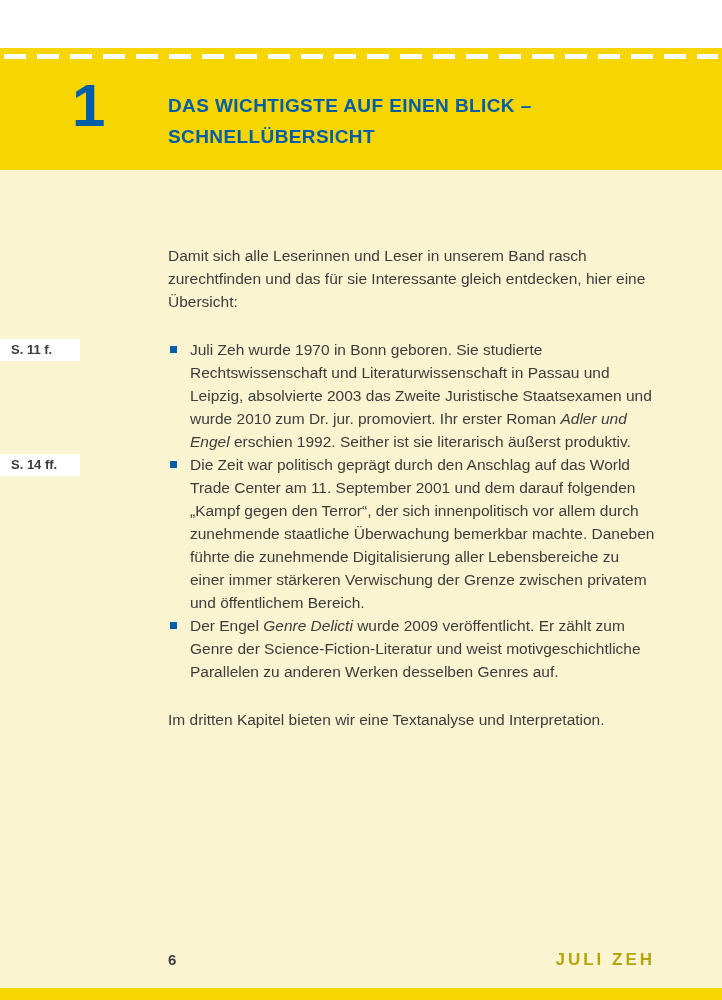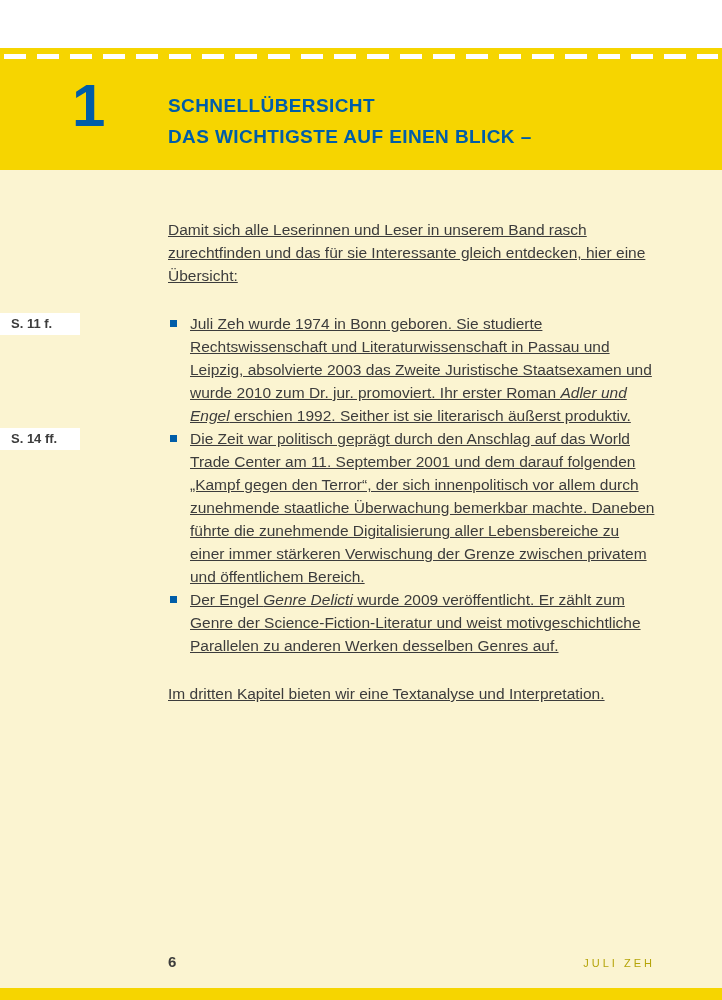--- a/index.html
+++ b/index.html
@@ -50,25 +50,24 @@
     font-size: 19px;
     font-weight: 700;
     letter-spacing: 0.4px;
     color: var(--blue, #005da8);
     line-height: 31px;
   }
   .band-title span { display: block; }
 
   .content {
     margin: 0 67px 0 168px;
-    padding-top: 48px;
+    padding-top: 74px;
     color: var(--text, #3c3c3c);
     font-size: 15.5px;
     line-height: 23px;
-    text-decoration: underline;
   }
   .content p { margin: 0 0 25px 0; }
   .content p.outro { margin: 24px 0 0 0; }
 
   ul.bullets {
     list-style: none;
     margin: 0 0 25px 0;
     padding: 0;
   }
   ul.bullets li {
@@ -110,22 +109,22 @@
     display: flex;
     justify-content: space-between;
     align-items: baseline;
   }
   .page-number {
     font-size: 15px;
     font-weight: 700;
     color: var(--text, #3c3c3c);
   }
   .running-title {
-    font-size: 11px;
-    font-weight: 400;
+    font-size: 17px;
+    font-weight: 700;
     letter-spacing: 3px;
     color: var(--olive, #b5a40a);
   }
   .bottom-bar {
     position: absolute;
     left: 0;
     right: 0;
     bottom: 0;
     height: 12px;
     background: var(--yellow, #f6d500);
@@ -135,34 +134,34 @@
 <body>
 
 <div class="page">
 
   <div class="top-strip"></div>
 
   <div class="band">
     <div class="perforation"></div>
     <div class="chapter-number">1</div>
     <div class="band-title">
+      <span>DAS WICHTIGSTE AUF EINEN BLICK –</span>
       <span>SCHNELLÜBERSICHT</span>
-      <span>DAS WICHTIGSTE AUF EINEN BLICK –</span>
     </div>
   </div>
 
   <div class="content">
 
     <p class="intro"><span>Damit sich alle Leserinnen und Leser in unserem Band rasch zurechtfinden und das für sie Interessante gleich entdecken, hier eine Übersicht:</span></p>
 
 
     <ul class="bullets">
 
       <li>
-        <span class="margin-note">S. 11 f.</span><span>Juli Zeh wurde 1974 in Bonn geboren. Sie studierte Rechtswissenschaft und Literaturwissenschaft in Passau und Leipzig, absolvierte 2003 das Zweite Juristische Staatsexamen und wurde 2010 zum Dr. jur. promoviert. Ihr erster Roman </span><em>Adler und Engel</em><span> erschien 1992. Seither ist sie literarisch äußerst produktiv.</span>
+        <span class="margin-note">S. 11 f.</span><span>Juli Zeh wurde 1970 in Bonn geboren. Sie studierte Rechtswissenschaft und Literaturwissenschaft in Passau und Leipzig, absolvierte 2003 das Zweite Juristische Staatsexamen und wurde 2010 zum Dr. jur. promoviert. Ihr erster Roman </span><em>Adler und Engel</em><span> erschien 1992. Seither ist sie literarisch äußerst produktiv.</span>
       </li>
 
       <li>
         <span class="margin-note">S. 14 ff.</span><span>Die Zeit war politisch geprägt durch den Anschlag auf das World Trade Center am 11. September 2001 und dem darauf folgenden „Kampf gegen den Terror“, der sich innenpolitisch vor allem durch zunehmende staatliche Überwachung bemerkbar machte. Daneben führte die zunehmende Digitalisierung aller Lebensbereiche zu einer immer stärkeren Verwischung der Grenze zwischen privatem und öffentlichem Bereich.</span>
       </li>
 
       <li>
         <span>Der Engel </span><em>Genre Delicti</em><span> wurde 2009 veröffentlicht. Er zählt zum Genre der Science-Fiction-Literatur und weist motivgeschichtliche Parallelen zu anderen Werken desselben Genres auf.</span>
       </li>
 

